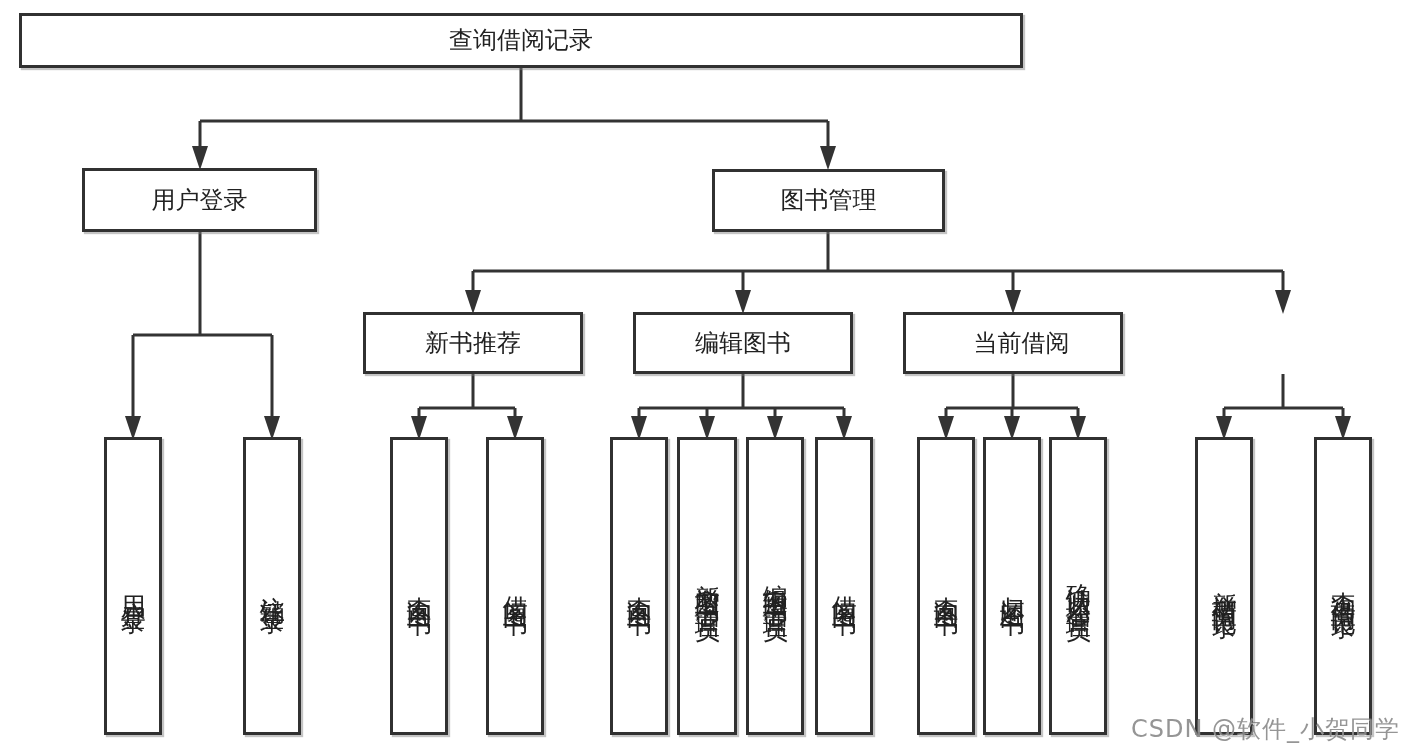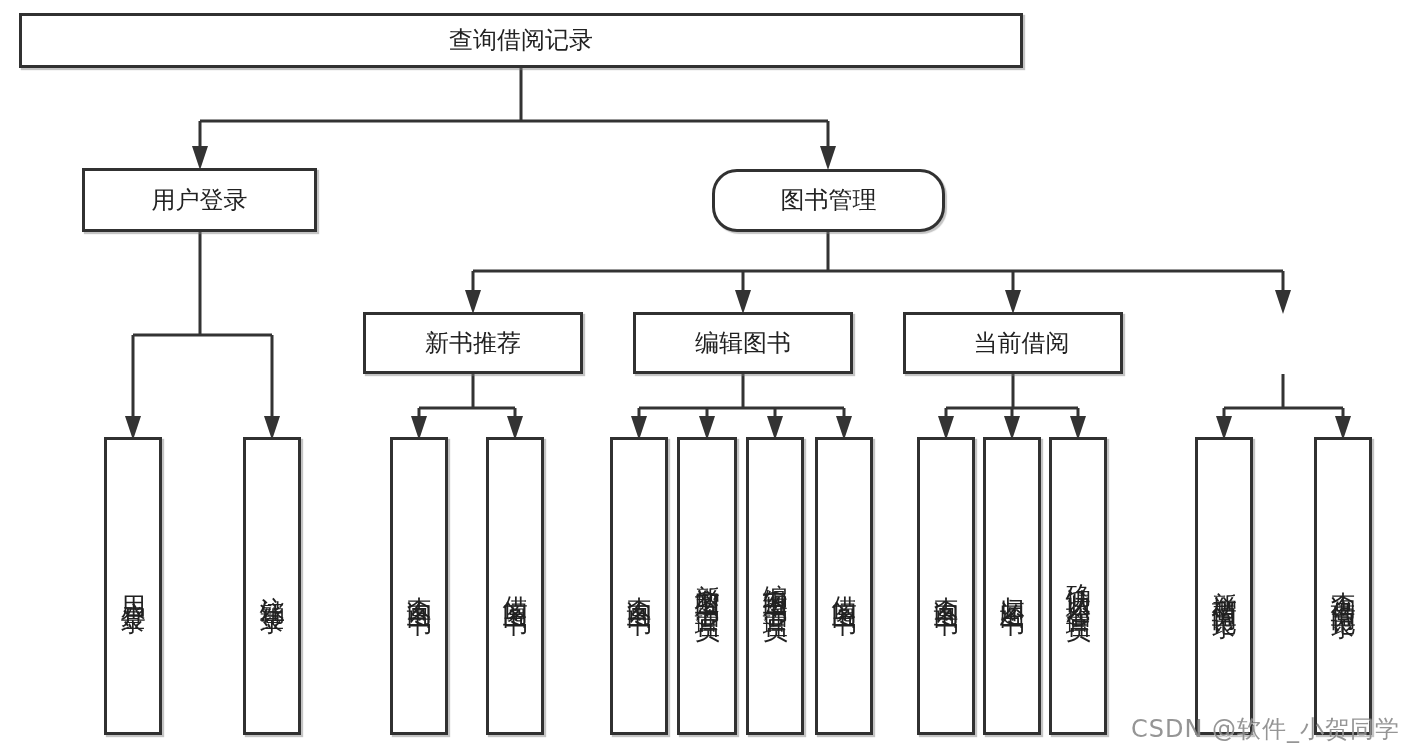--- a/index.html
+++ b/index.html
@@ -90,21 +90,21 @@
       <polygon points="1004,416 1020,416 1012,440"></polygon>
       <polygon points="1070,416 1086,416 1078,440"></polygon>
       <polygon points="1216,416 1232,416 1224,440"></polygon>
       <polygon points="1335,416 1351,416 1343,440"></polygon>
     </g>
   </svg>
 
   <div class="node h" style="left:19px; top:13px; width:1004px; height:55px;">查询借阅记录</div>
 
   <div class="node h" style="left:82px; top:168px; width:235px; height:64px;">用户登录</div>
-  <div class="node h" style="left:712px; top:169px; width:233px; height:63px;border-radius:25px;">图书管理</div>
+  <div class="node h" style="left:712px; top:169px; width:233px; height:63px;">图书管理</div>
 
   <div class="node h" style="left:363px; top:312px; width:220px; height:62px;">新书推荐</div>
   <div class="node h" style="left:633px; top:312px; width:220px; height:62px;">编辑图书</div>
   <div class="node h" style="left:903px; top:312px; width:220px; height:62px;padding-left:17px;">当前借阅</div>
 
   <div class="node v" style="left:104px; top:437px; width:58px; height:298px;">用户登录</div>
   <div class="node v" style="left:243px; top:437px; width:58px; height:298px;">注销登录</div>
 
   <div class="node v" style="left:390px; top:437px; width:58px; height:298px;">查询图书</div>
   <div class="node v" style="left:486px; top:437px; width:58px; height:298px;">借阅图书</div>

